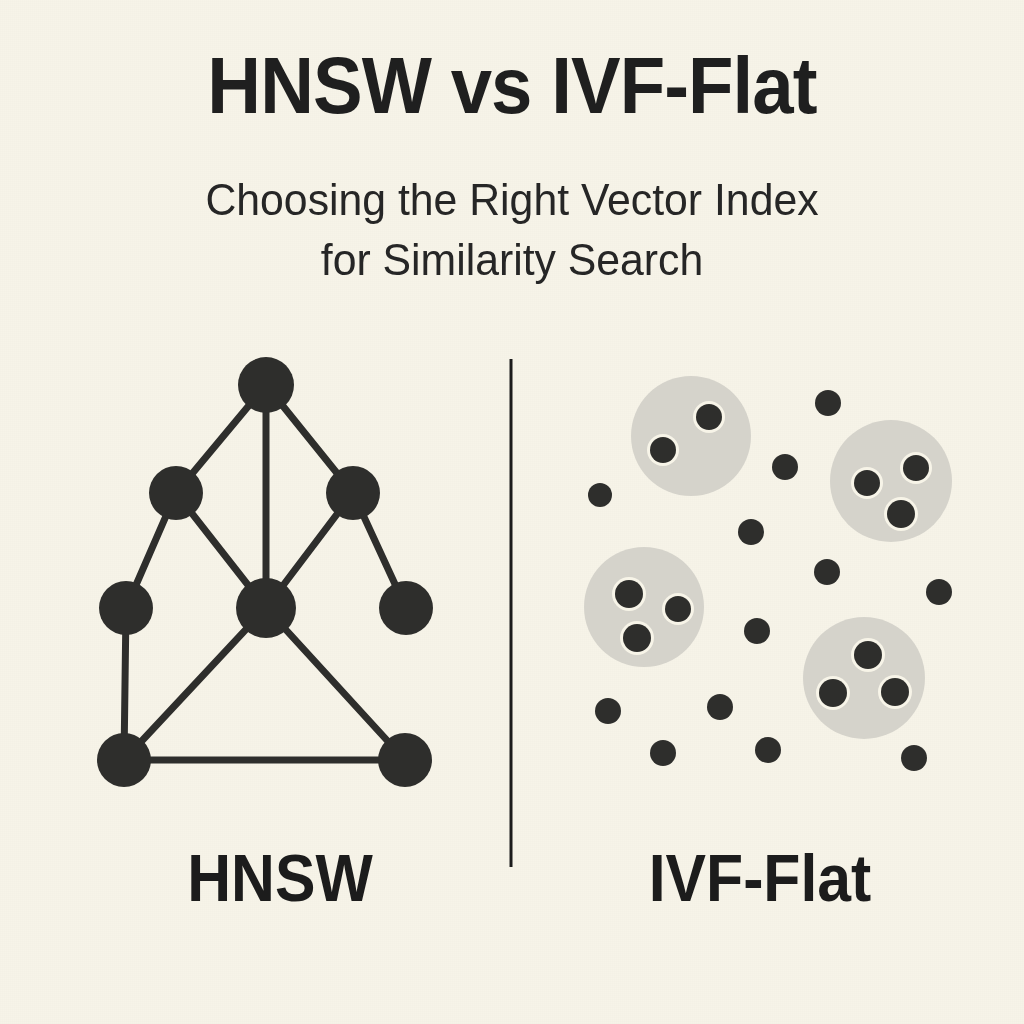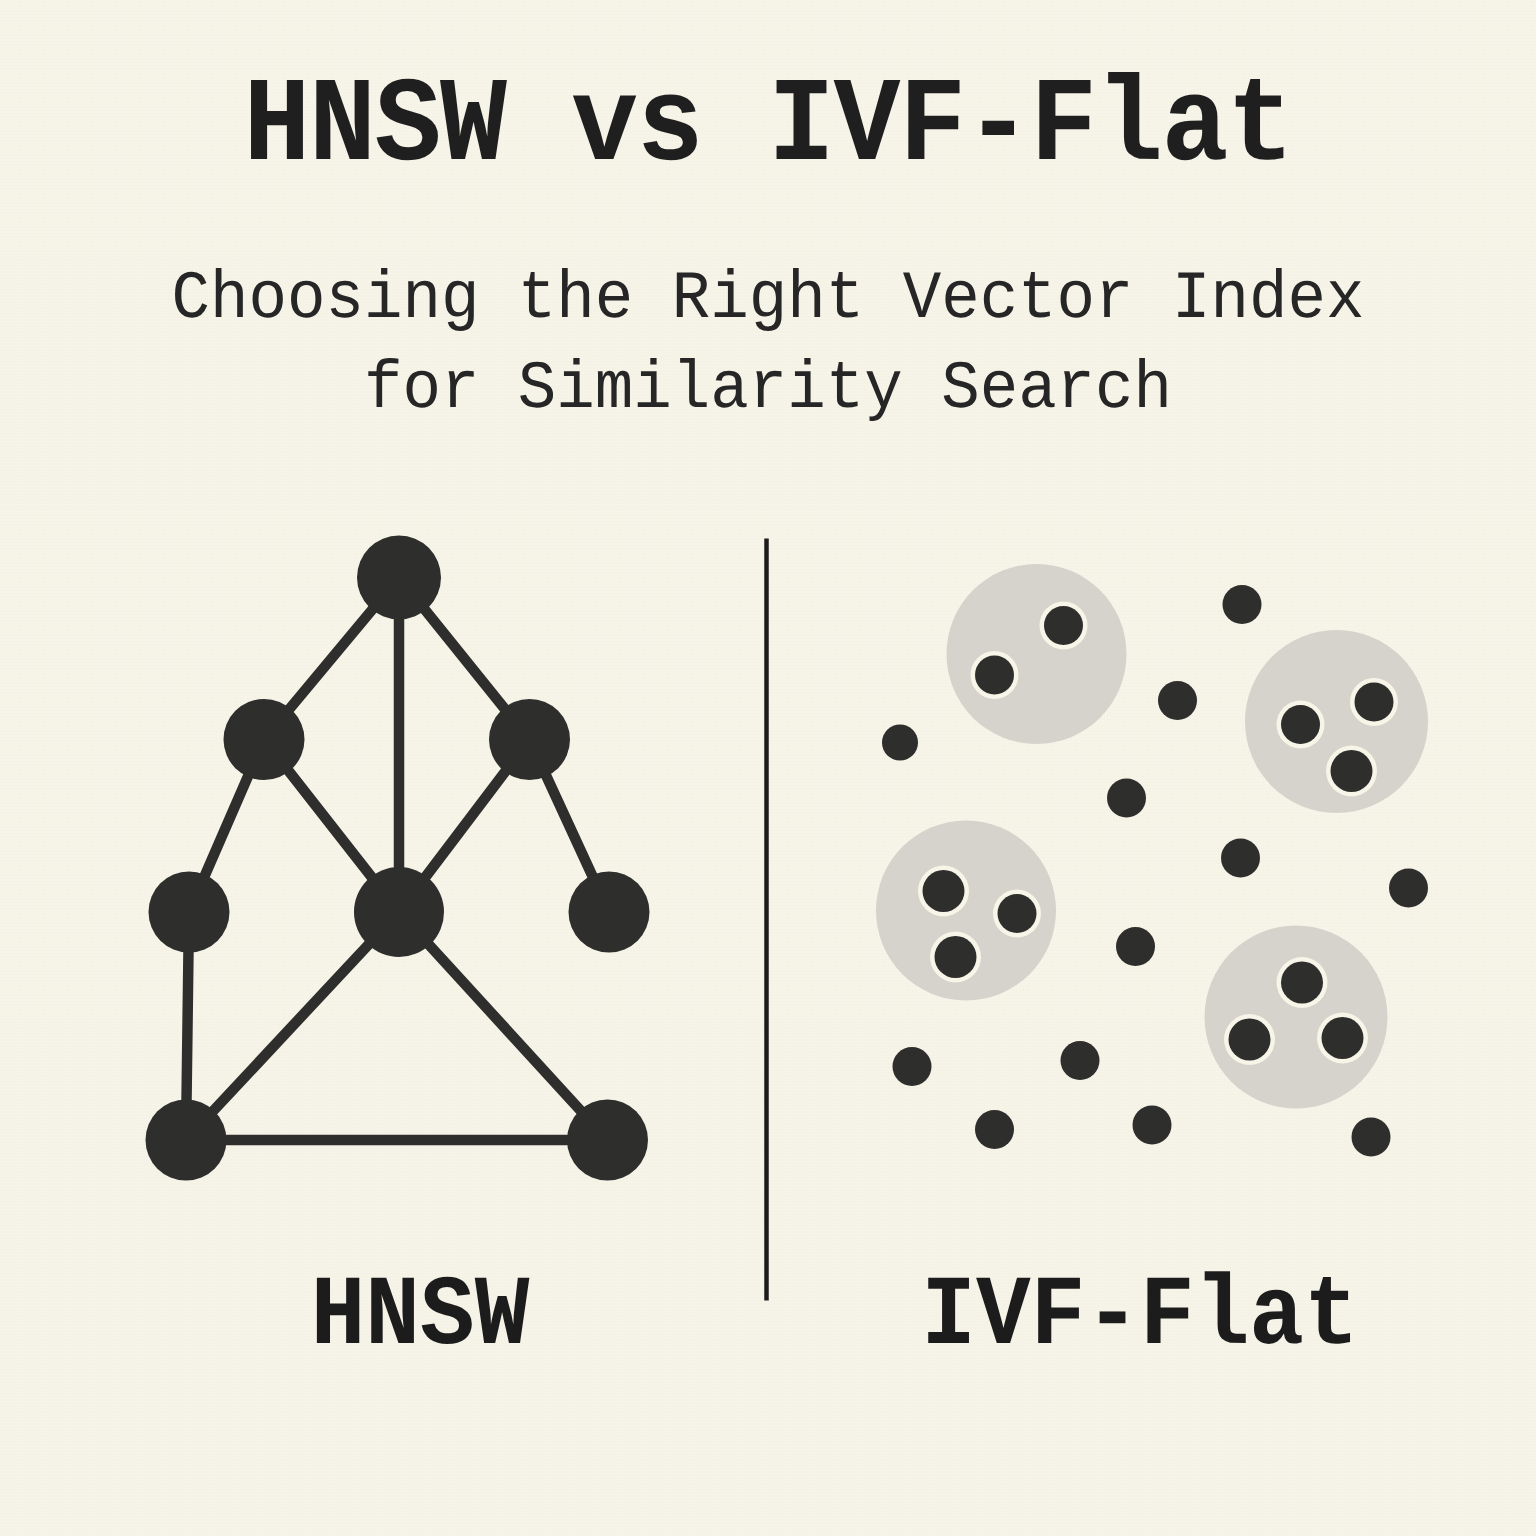--- a/index.html
+++ b/index.html
@@ -6,21 +6,21 @@
     margin: 0;
     padding: 0;
     background: #ffffff;
   }
   #canvas {
     position: relative;
     width: 1024px;
     height: 1024px;
     background: #f7f4e8;
     overflow: hidden;
-    font-family: Liberation Mono, monospace;
+    font-family: Liberation Sans, sans-serif;
   }
   
   #canvas::before {
     content: "";
     position: absolute;
     inset: 0;
     pointer-events: none;
     background-image:
       repeating-linear-gradient(0deg, rgba(0,0,0,0.012) 0px, rgba(0,0,0,0.012) 1px, rgba(255,255,255,0.012) 1px, rgba(255,255,255,0.012) 2px),
       repeating-linear-gradient(90deg, rgba(0,0,0,0.010) 0px, rgba(0,0,0,0.010) 1px, rgba(255,255,255,0.010) 1px, rgba(255,255,255,0.010) 2px);

